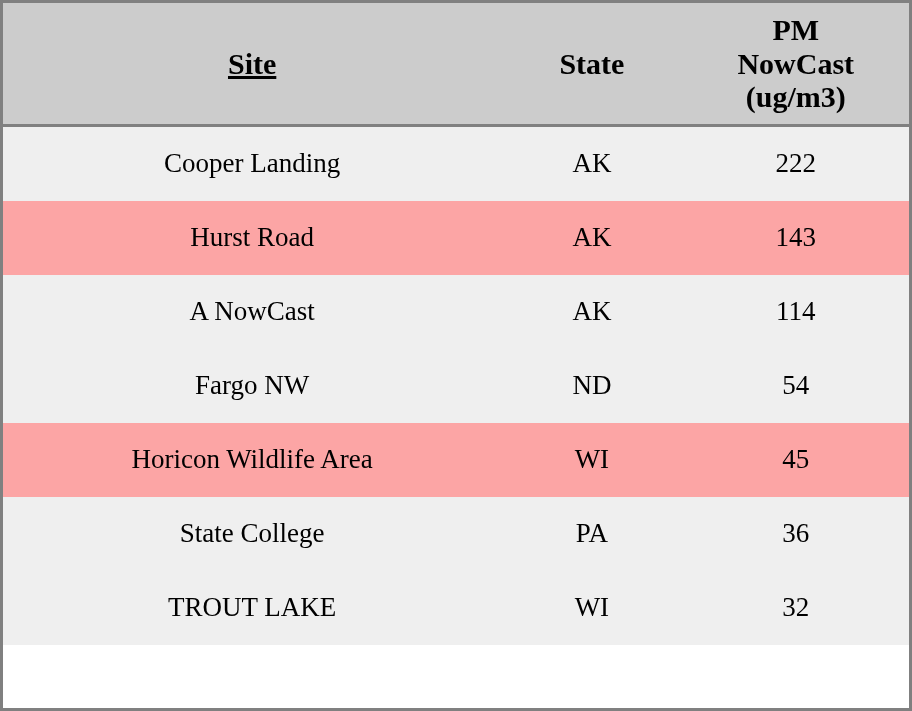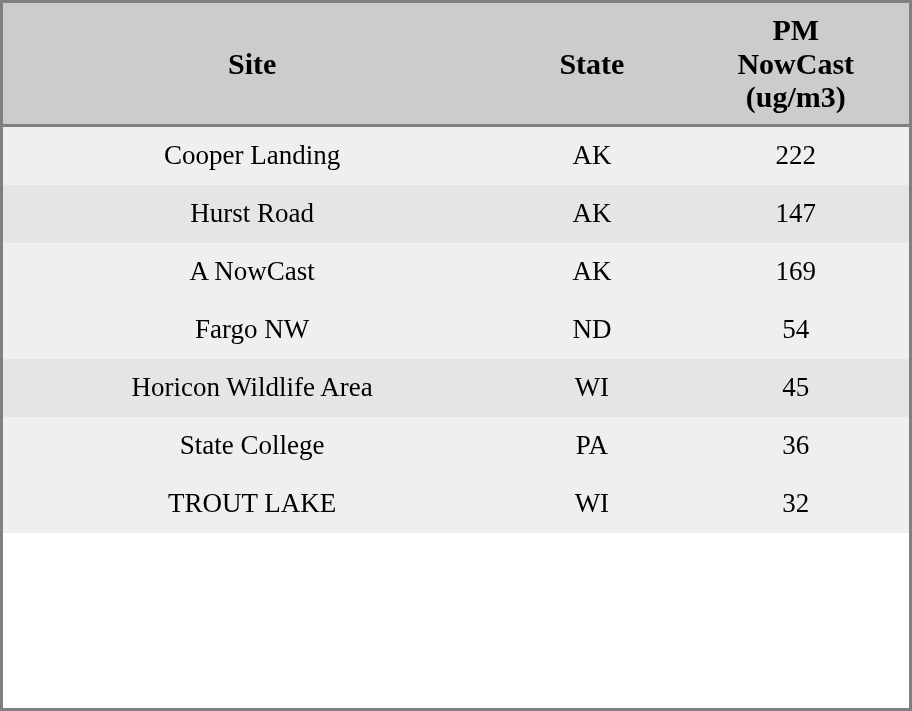--- a/index.html
+++ b/index.html
@@ -33,38 +33,38 @@
     color: #000000;
     font-weight: bold;
     font-size: 30px;
     line-height: 1.12;
     vertical-align: middle;
     padding: 10px 6px;
     border-bottom: 3px solid #808080;
     height: 122px;
     box-sizing: border-box;
   }
-  th.col-site { width: 55%; }
+  th.col-site { width: 55%; text-decoration: underline; }
   th.col-state { width: 20%; }
   th.col-value { width: 25%; }
   tbody td {
     font-size: 27px;
     color: #000000;
     text-align: center;
     vertical-align: middle;
-    padding: 0;
+    padding: 8px;
     height: 58px;
     border: none;
     font-weight: normal;
   }
   tbody tr.row-odd td {
     background: #efefef;
   }
   tbody tr.row-even td {
-    background: #e5e5e5;
+    background: #fca5a5;
   }
 </style>
 </head>
 <body>
 
 <div class="table-frame">
   <table class="data-table">
     <thead>
       <tr class="header-row">
         <th class="col-site">Site</th>
@@ -78,26 +78,26 @@
     </thead>
     <tbody>
       <tr class="row-odd">
         <td>Cooper Landing</td>
         <td>AK</td>
         <td>222</td>
       </tr>
       <tr class="row-even">
         <td>Hurst Road</td>
         <td>AK</td>
-        <td>147</td>
+        <td>143</td>
       </tr>
       <tr class="row-odd">
         <td>A NowCast</td>
         <td>AK</td>
-        <td>169</td>
+        <td>114</td>
       </tr>
       <tr class="row-odd">
         <td>Fargo NW</td>
         <td>ND</td>
         <td>54</td>
       </tr>
       <tr class="row-even">
         <td>Horicon Wildlife Area</td>
         <td>WI</td>
         <td>45</td>

